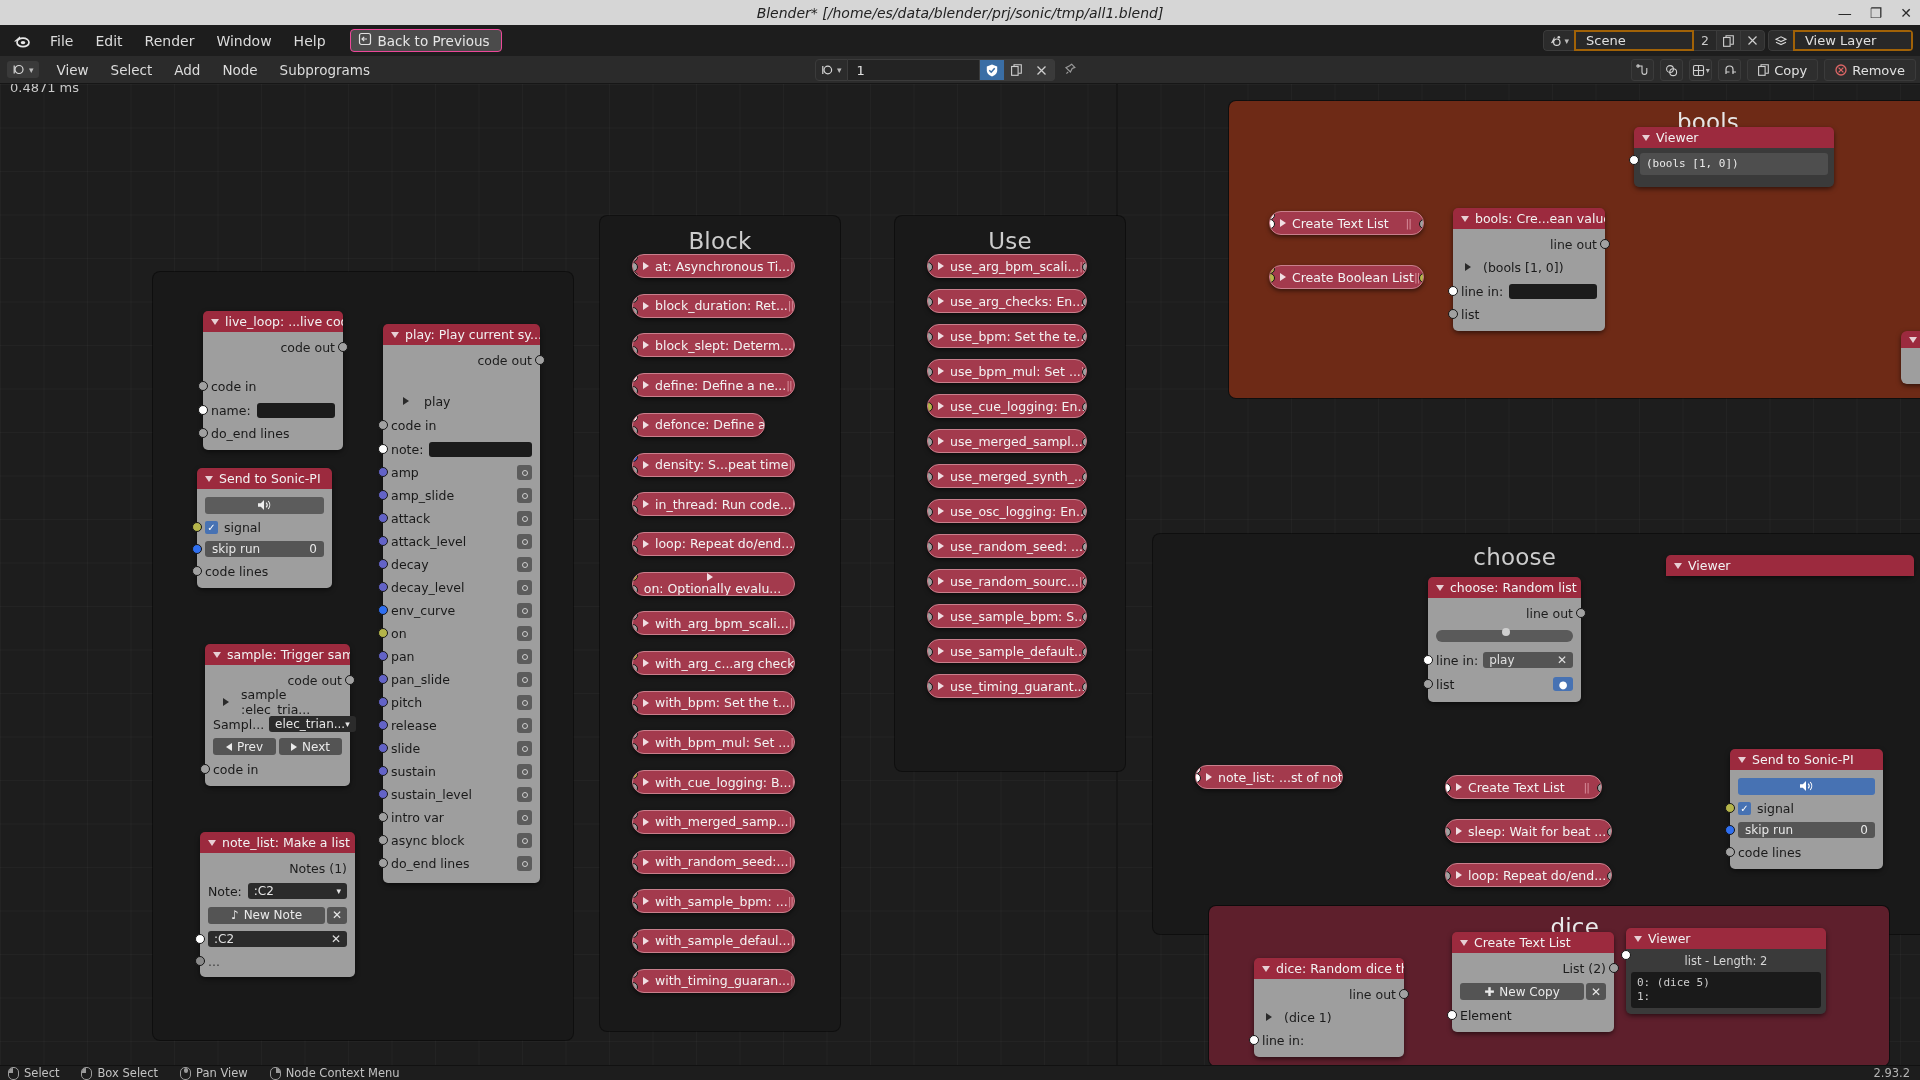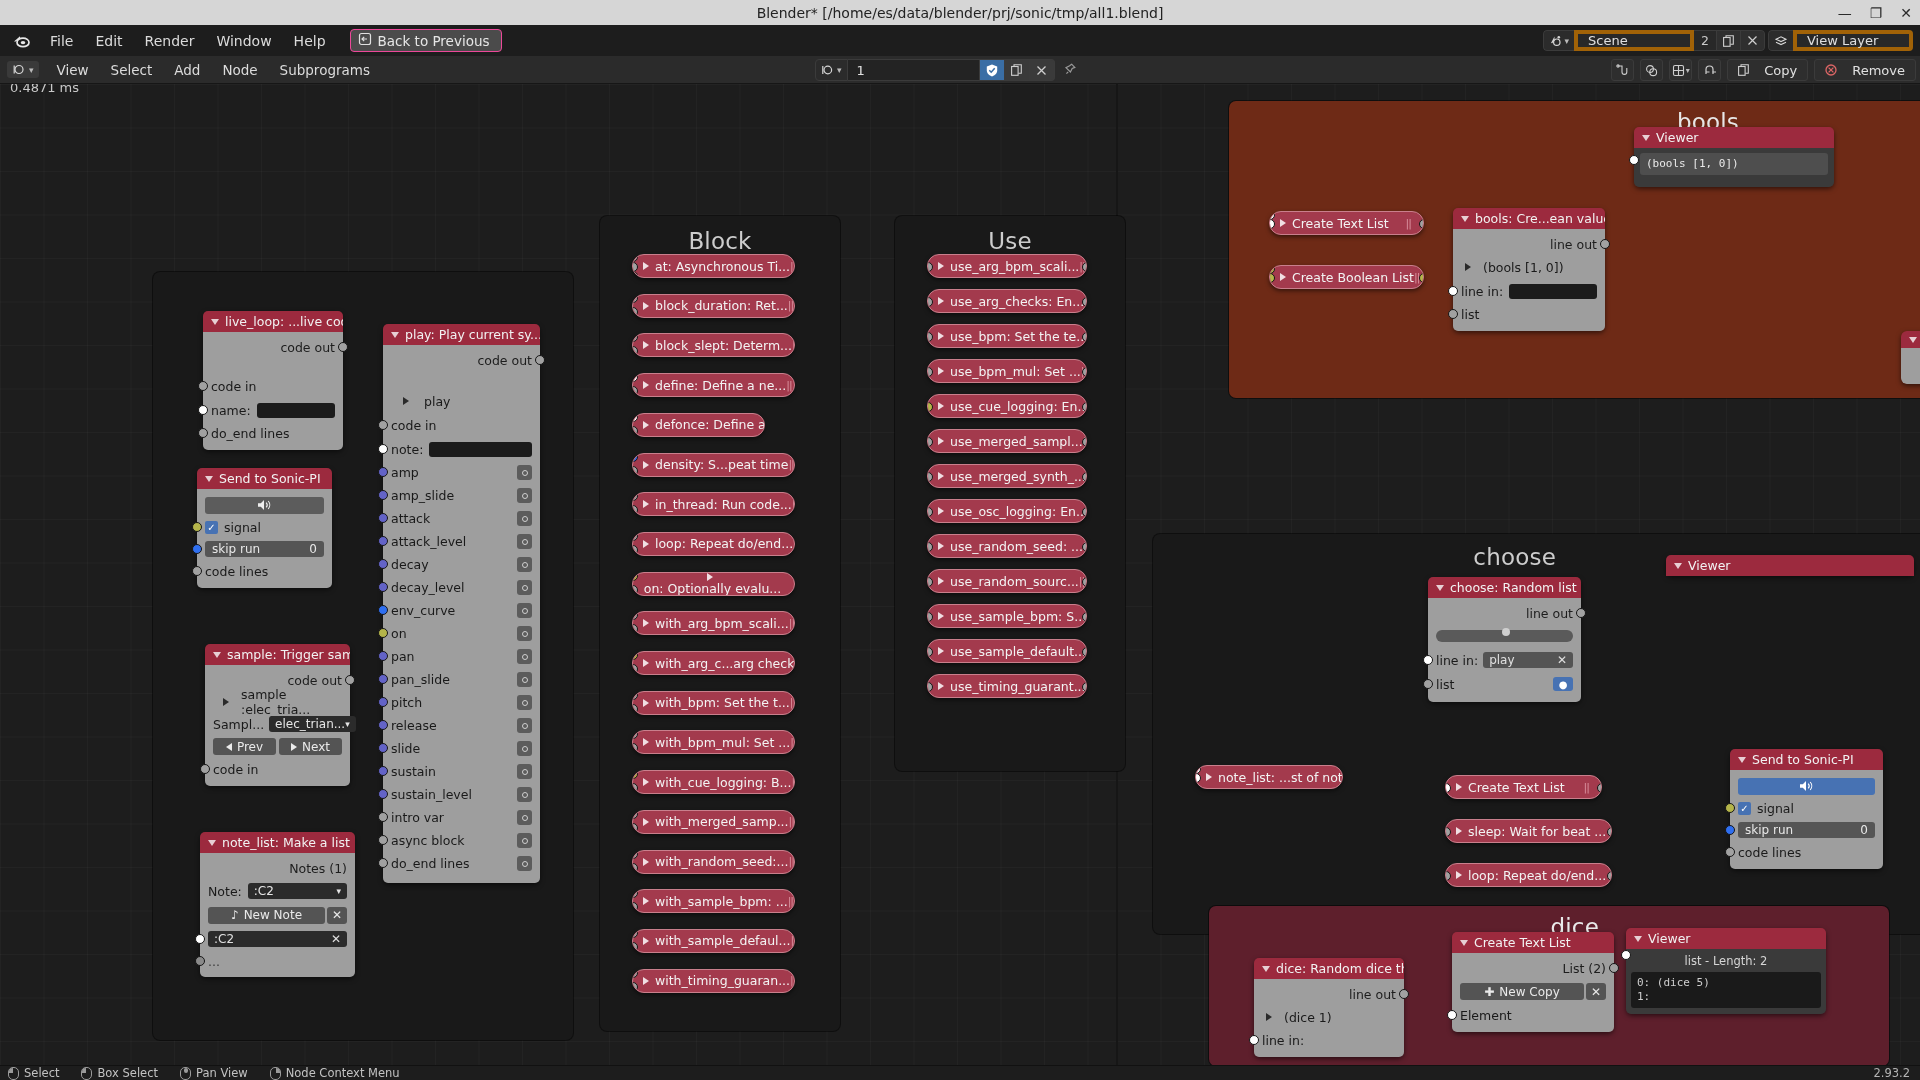--- a/index.html
+++ b/index.html
@@ -14,20 +14,21 @@
     -webkit-font-smoothing: antialiased;
   }
   #app { position: relative; width: 1920px; height: 1080px; }
 
   
   .titlebar {
     position: absolute; top: 0; left: 0; width: 1920px; height: 25px;
     background: #d6d6d6; color: #1b1b1b;
     display: flex; align-items: center; justify-content: center;
     font-size: 14px;
+    font-style: italic;
   }
   .titlebar .wtitle { font-size: 14px; color: #222; }
   .win-btns { position: absolute; right: 8px; top: 0; height: 25px; display: flex; align-items: center; gap: 18px; }
   .win-btns span { font-size: 14px; color: #2a2a2a; line-height: 1; cursor: default; }
 
   
   .topbar {
     position: absolute; top: 25px; left: 0; width: 1920px; height: 31px;
     background: #1d1d1d; display: flex; align-items: center; padding-left: 8px;
   }
@@ -45,21 +46,21 @@
     position: absolute; right: 0; top: 0; height: 31px; display: flex; align-items: center; gap: 0px; padding-right: 4px;
   }
   .datablock {
     height: 21px; display: flex; align-items: stretch; border-radius: 4px; overflow: hidden; margin-right: 3px;
   }
   .db-icon {
     background: #2b2b2b; border: 1px solid #3b3b3b; border-right: none;
     border-radius: 4px 0 0 4px; display: flex; align-items: center; gap: 2px; padding: 0 5px;
   }
   .db-name {
-    background: #282828; border: 4px solid #a16207; color: #e0e0e0;
+    background: #282828; border: 2px solid #a16207; color: #e0e0e0;
     display: flex; align-items: center; padding: 0 10px; min-width: 120px; font-size: 13px;
   }
   .db-count { background: #282828; border: 1px solid #3b3b3b; border-left: none;
     display: flex; align-items: center; padding: 0 7px; color: #c9c9c9; font-size: 12.5px; }
   .db-btn { background: #2f2f2f; border: 1px solid #3b3b3b; border-left: none;
     display: flex; align-items: center; padding: 0 6px; color: #cfcfcf; font-size: 13px; }
   .db-btn.last { border-radius: 0 4px 4px 0; }
 
   
   .editorbar {
@@ -76,21 +77,21 @@
   .ed-right { position: absolute; left: 815px; top: 3px; display: flex; align-items: stretch; height: 22px; }
   .nodetree-icon { background: #2b2b2b; border:1px solid #3b3b3b; border-radius:4px 0 0 4px; display:flex; align-items:center; padding: 0 5px; gap:2px;}
   .nodetree-name { background:#232323; border:1px solid #3b3b3b; border-left:none; width:132px; display:flex; align-items:center; padding:0 9px; font-size:13px; color:#e0e0e0;}
   .nt-btn { background:#3a6ea5; border:1px solid #3b3b3b; border-left:none; width:25px; display:flex; align-items:center; justify-content:center; color:#fff; font-size:12px;}
   .nt-btn.plain { background:#3a3a3a; color:#cfcfcf; }
   .nt-btn.last { border-radius:0 4px 4px 0; }
   .pin-btn { display:flex; align-items:center; padding:0 8px; color:#9a9a9a; }
 
   .ed-far-right { position:absolute; right:4px; top:3px; display:flex; align-items:center; gap:6px; height:22px;}
   .icon-sq { width:23px; height:22px; background:#2e2e2e; border:1px solid #3b3b3b; border-radius:3px; display:flex;align-items:center;justify-content:center;color:#cfcfcf;font-size:12px;}
-  .btn-flat { height:22px; background:#2e2e2e; border:1px solid #3b3b3b; border-radius:3px; display:flex;align-items:center; gap:15px; padding:0 10px; font-size:13px; color:#e0e0e0;}
+  .btn-flat { height:22px; background:#2e2e2e; border:1px solid #3b3b3b; border-radius:3px; display:flex;align-items:center; gap:5px; padding:0 10px; font-size:13px; color:#e0e0e0;}
 
   
   .canvas {
     position: absolute; top: 84px; left: 0; width: 1920px; height: 981px;
     background: #1d1d1d;
     background-image:
       linear-gradient(to right, rgba(255,255,255,0.028) 1px, transparent 1px),
       linear-gradient(to bottom, rgba(255,255,255,0.028) 1px, transparent 1px);
     background-size: 43.5px 43.5px;
     overflow: hidden;

